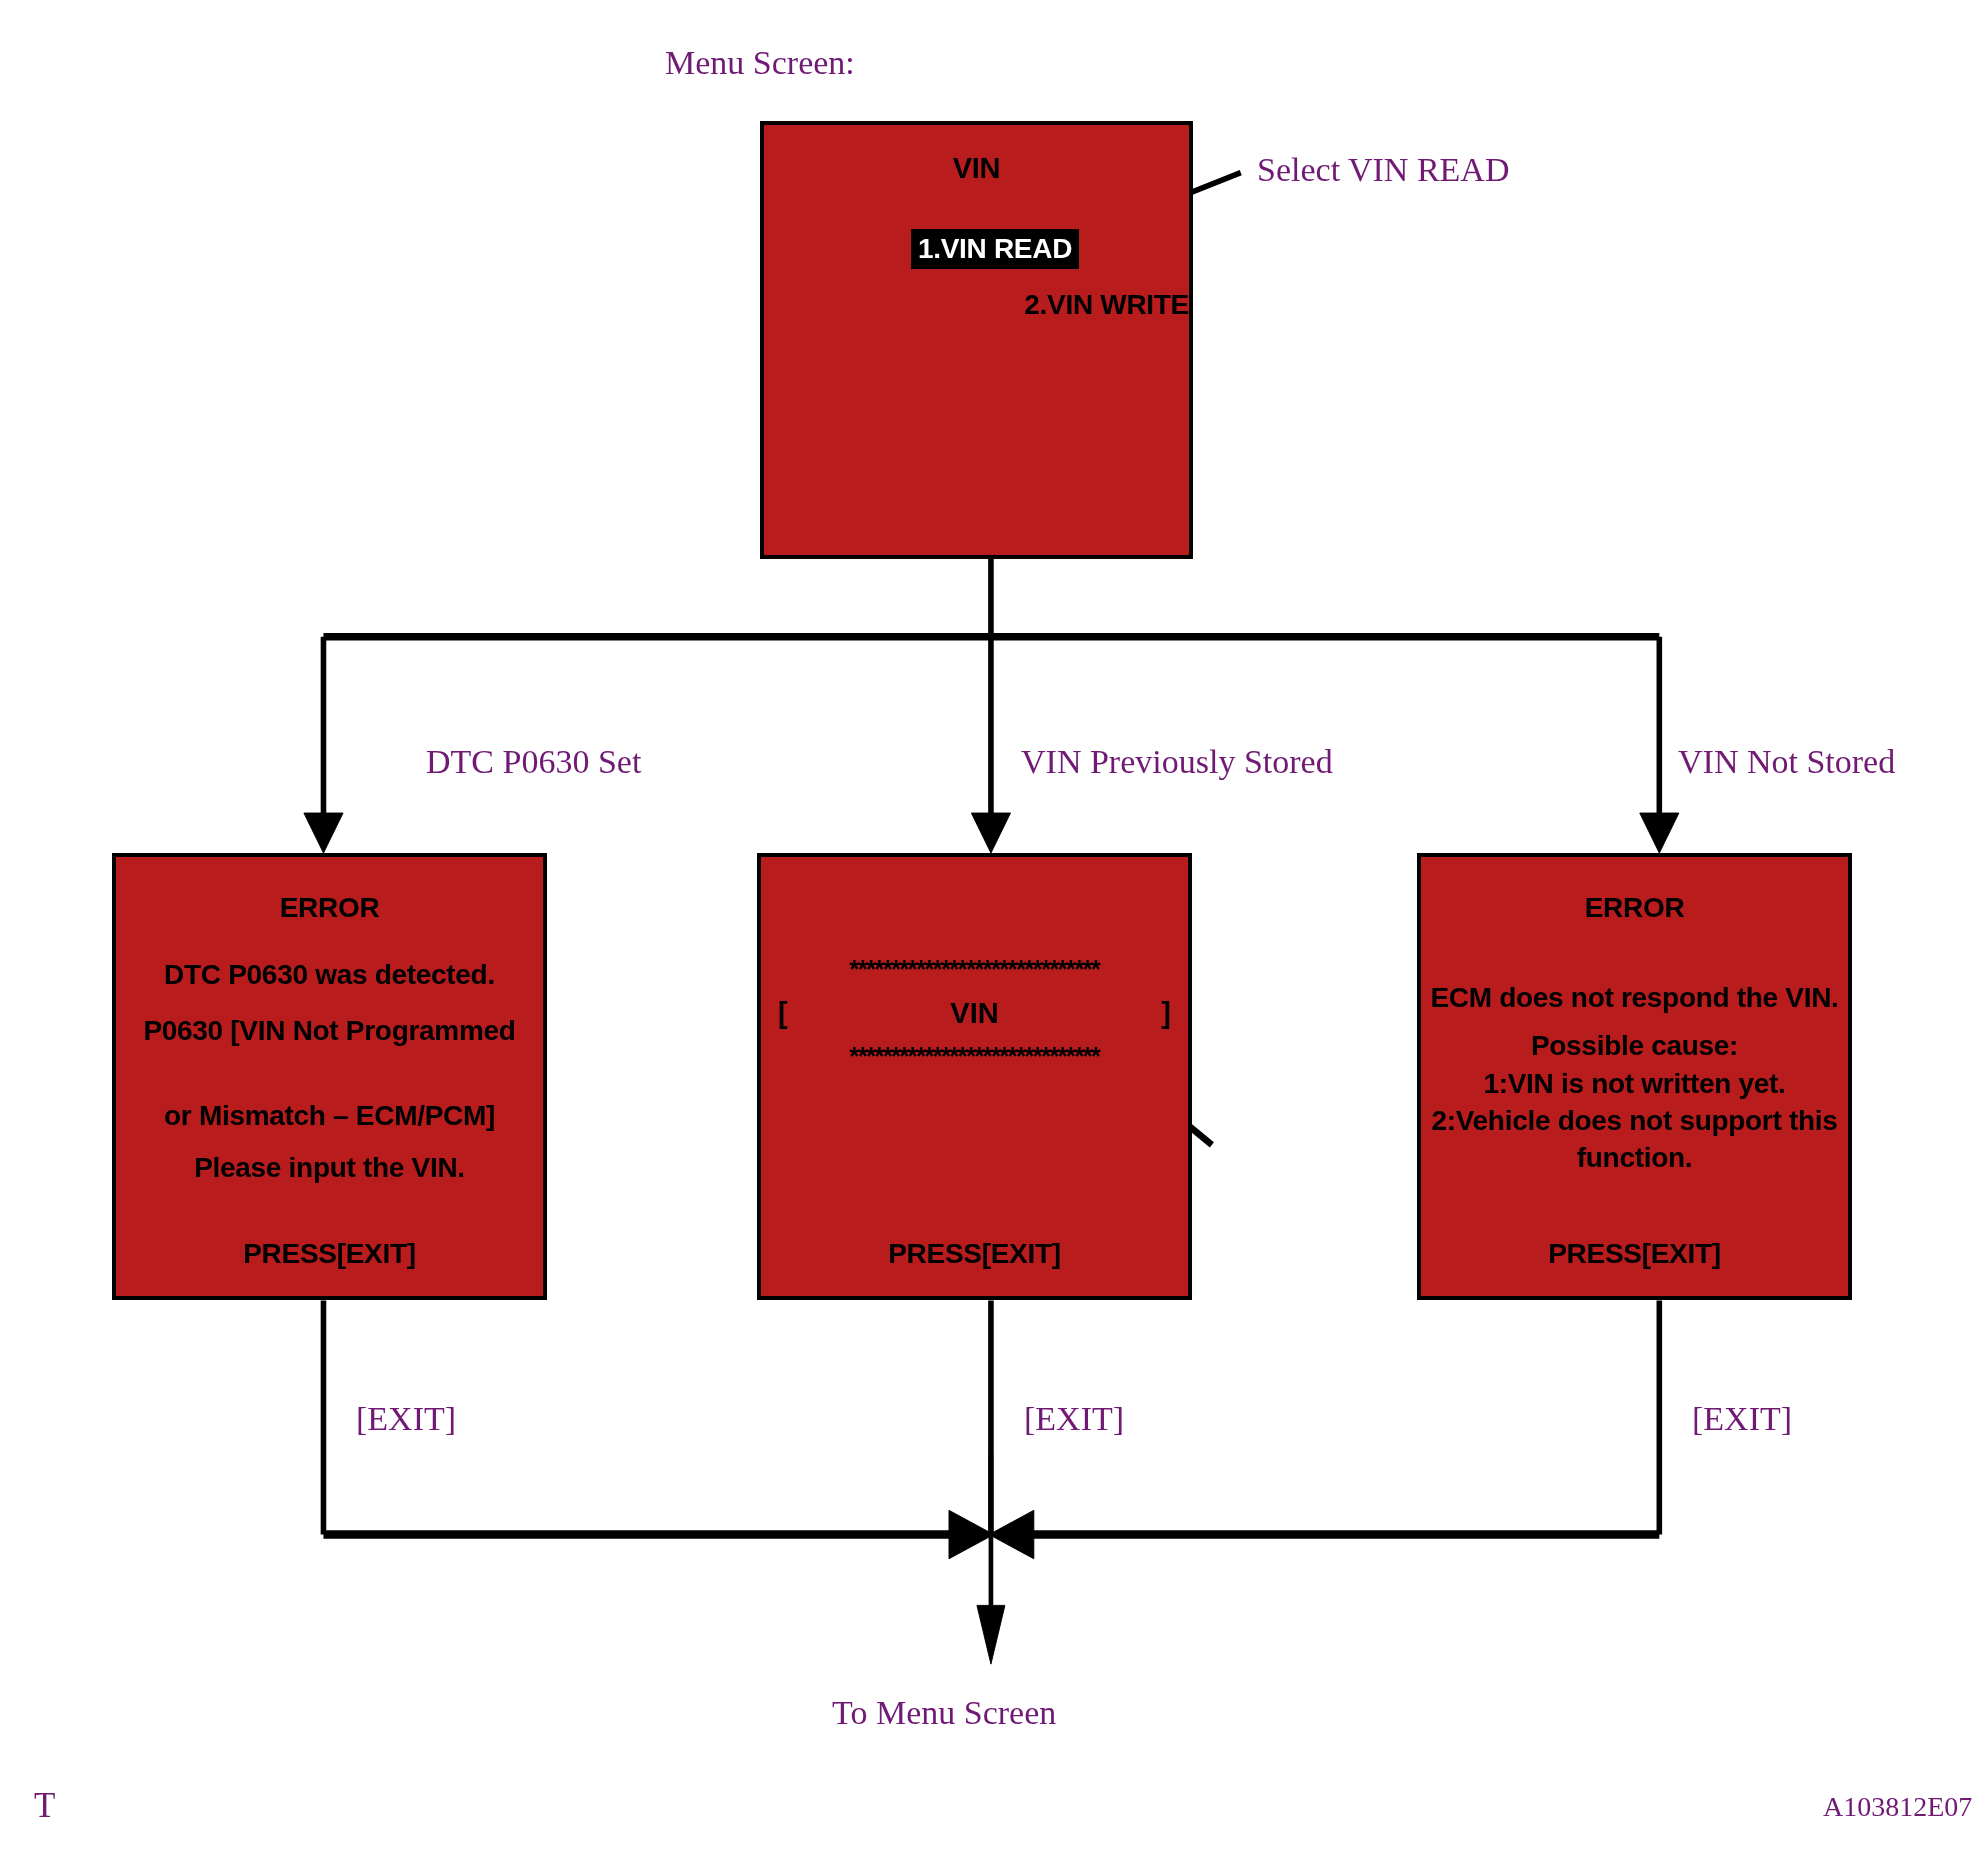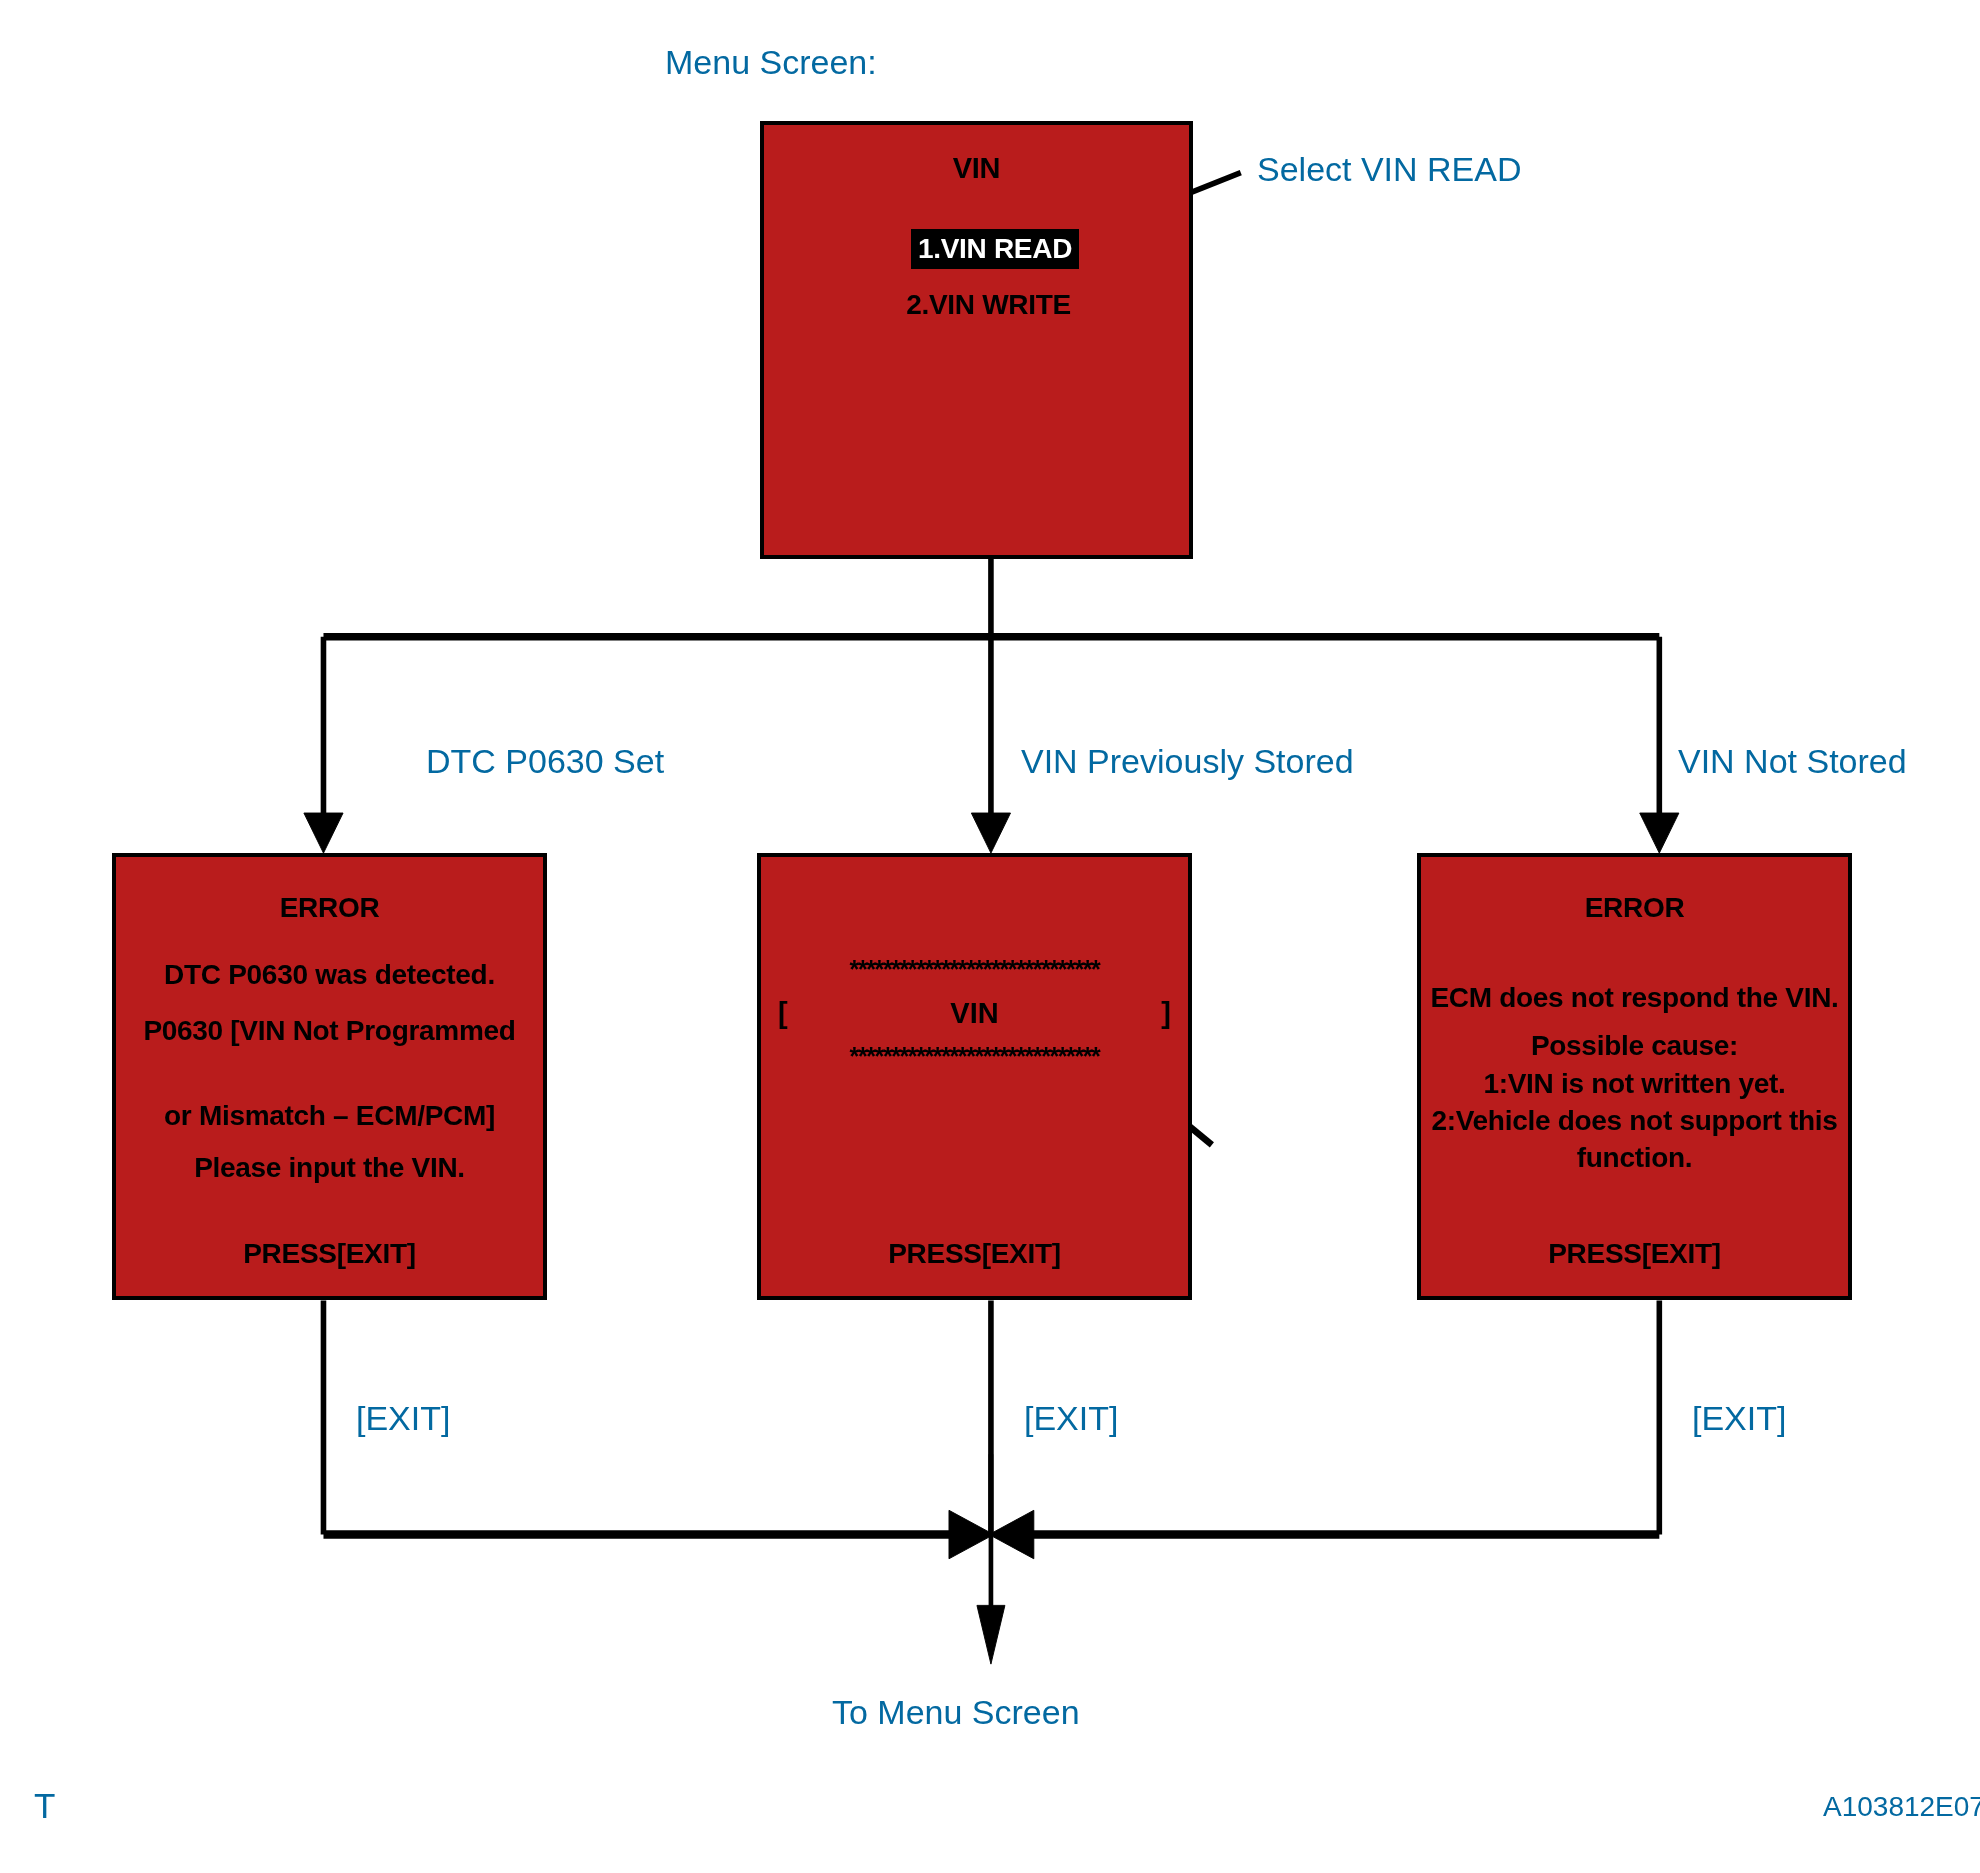--- a/index.html
+++ b/index.html
@@ -3,22 +3,22 @@
 <meta charset="utf-8">
 <style>
   html,body{margin:0;padding:0;background:#fff;}
   body{width:1980px;height:1874px;position:relative;
        font-family:"Liberation Sans",sans-serif;color:#000;
        -webkit-font-smoothing:antialiased;}
   .stage{position:absolute;inset:0;width:1980px;height:1874px;overflow:hidden;}
   svg.lines{position:absolute;left:0;top:0;width:1980px;height:1874px;}
 
   
-  .anno{position:absolute;font-family:Liberation Sans, sans-serif;
-        font-weight:400;font-size:34px;line-height:1.22;white-space:nowrap;color:#0369a1;}
+  .anno{position:absolute;font-family:Liberation Serif, serif;
+        font-weight:400;font-size:34px;line-height:1.22;white-space:nowrap;color:#701a75;}
   .anno.two{white-space:normal;}
 
   
   .screen{position:absolute;border:4.7px solid #000;background:#b91c1c;box-sizing:border-box;}
   .scr-txt{position:absolute;left:0;right:0;text-align:center;
            font-family:"Liberation Sans",sans-serif;font-weight:700;
            font-size:28px;line-height:1.18;letter-spacing:-0.3px;color:#000;}
   .scr-txt.big{font-size:29px;}
   .hl{display:inline-block;background:#000;color:#fff;padding:2.8px 6.5px 3.7px 6.5px;}
   .stars{font-size:25px;letter-spacing:-1.4px;font-weight:700;}
@@ -66,21 +66,21 @@
     </g>
   </svg>
 
   <div class="anno" style="left:665px;top:42px;">Menu Screen:</div>
 
   <div class="screen" style="left:760px;top:121px;width:433px;height:438px;">
     <div class="scr-txt big" style="top:26px;">VIN</div>
     <div class="scr-txt" style="top:104px;text-align:center;padding-left:37px;">
       <span class="hl">1.VIN READ</span>
     </div>
-    <div class="scr-txt" style="top:163px;text-align:center;padding-left:24px;">2.VIN WRITE</div>
+    <div class="scr-txt" style="top:163px;text-align:right;padding-left:24px;">2.VIN WRITE</div>
   </div>
 
   <div class="anno" style="left:1257px;top:149px;">Select VIN READ</div>
 
   <div class="anno" style="left:382px;top:741px;margin-left:44px;">DTC P0630 Set</div>
   <div class="anno" style="left:1021px;top:741px;">VIN Previously Stored</div>
   <div class="anno" style="left:1678px;top:741px;">VIN Not Stored</div>
 
   <div class="screen" style="left:112px;top:853px;width:435px;height:447px;">
     <div class="scr-txt" style="top:34px;">ERROR</div>

